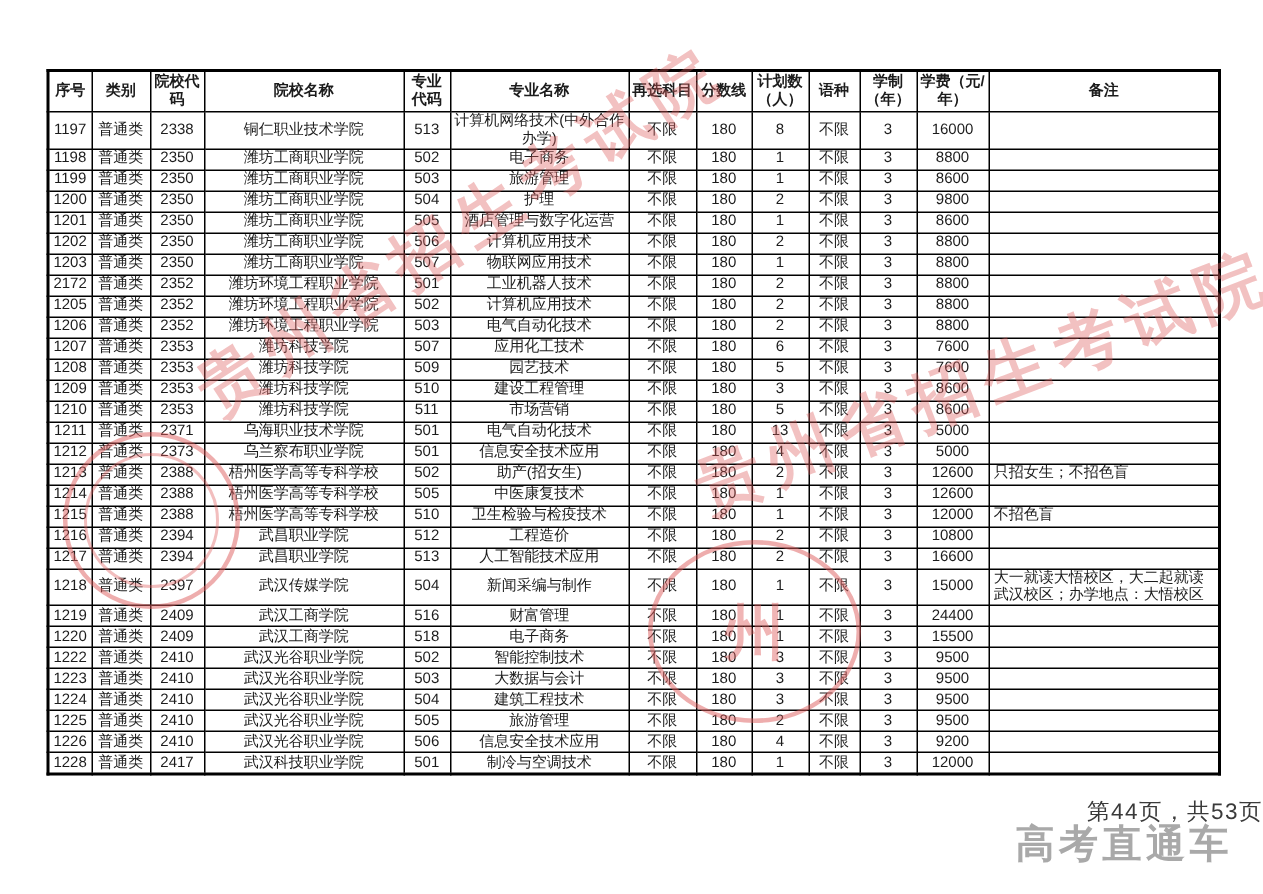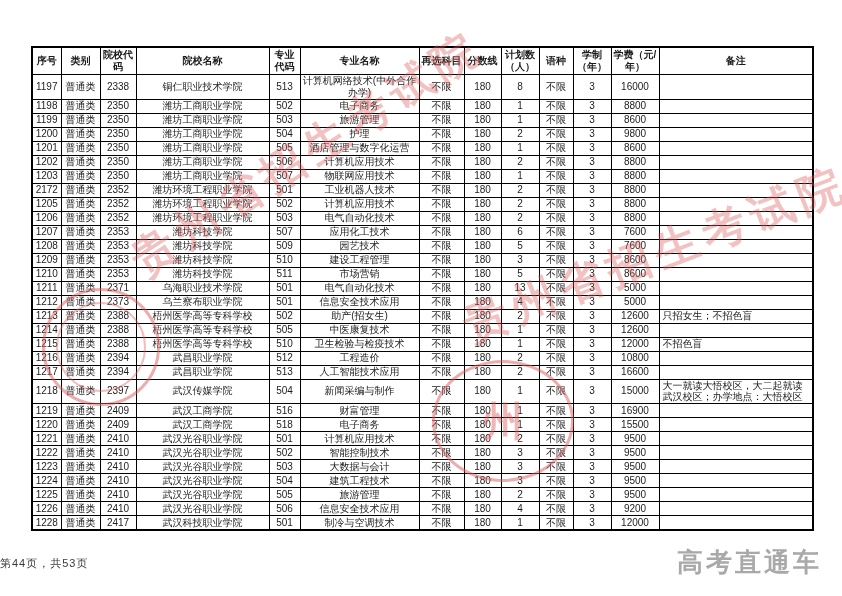--- a/index.html
+++ b/index.html
@@ -34,22 +34,22 @@
   .wm-seal{
     border:3px solid rgba(222,92,92,0.5);border-radius:50%;
     display:flex;align-items:center;justify-content:center;
   }
   .wm-seal-a{left:42px;top:288px;width:112px;height:112px;}
   .wm-seal-a .inner{width:86px;height:86px;border:2px solid rgba(222,92,92,0.4);border-radius:50%;}
   .wm-seal-b{left:432px;top:360px;width:136px;height:116px;}
   .wm-seal-b .seal-char{font-size:40px;color:rgba(222,92,92,0.45);font-weight:bold;}
   
   .footer-page{
-    position:absolute;left:0;right:0;top:556px;text-align:left;
-    font-size:11px;color:#3a3a3a;letter-spacing:1px;
+    position:absolute;left:0;right:0;top:532px;text-align:right;
+    font-size:15px;color:#3a3a3a;letter-spacing:1px;
   }
   .footer-brand{
     position:absolute;right:20px;top:545px;
     font-size:26px;color:#a9a9a9;font-weight:bold;letter-spacing:3px;
   }
 </style>
 </head>
 <body>
 
 <div class="page">
@@ -433,51 +433,36 @@
             <td>普通类</td>
             <td>2409</td>
             <td>武汉工商学院</td>
             <td>516</td>
             <td>财富管理</td>
             <td>不限</td>
             <td>180</td>
             <td>1</td>
             <td>不限</td>
             <td>3</td>
-            <td>16900</td>
+            <td>24400</td>
             <td></td>
           </tr>
           <tr>
             <td>1220</td>
             <td>普通类</td>
             <td>2409</td>
             <td>武汉工商学院</td>
             <td>518</td>
             <td>电子商务</td>
             <td>不限</td>
             <td>180</td>
             <td>1</td>
             <td>不限</td>
             <td>3</td>
             <td>15500</td>
-            <td></td>
-          </tr>
-          <tr>
-            <td>1221</td>
-            <td>普通类</td>
-            <td>2410</td>
-            <td>武汉光谷职业学院</td>
-            <td>501</td>
-            <td>计算机应用技术</td>
-            <td>不限</td>
-            <td>180</td>
-            <td>2</td>
-            <td>不限</td>
-            <td>3</td>
-            <td>9500</td>
             <td></td>
           </tr>
           <tr>
             <td>1222</td>
             <td>普通类</td>
             <td>2410</td>
             <td>武汉光谷职业学院</td>
             <td>502</td>
             <td>智能控制技术</td>
             <td>不限</td>

